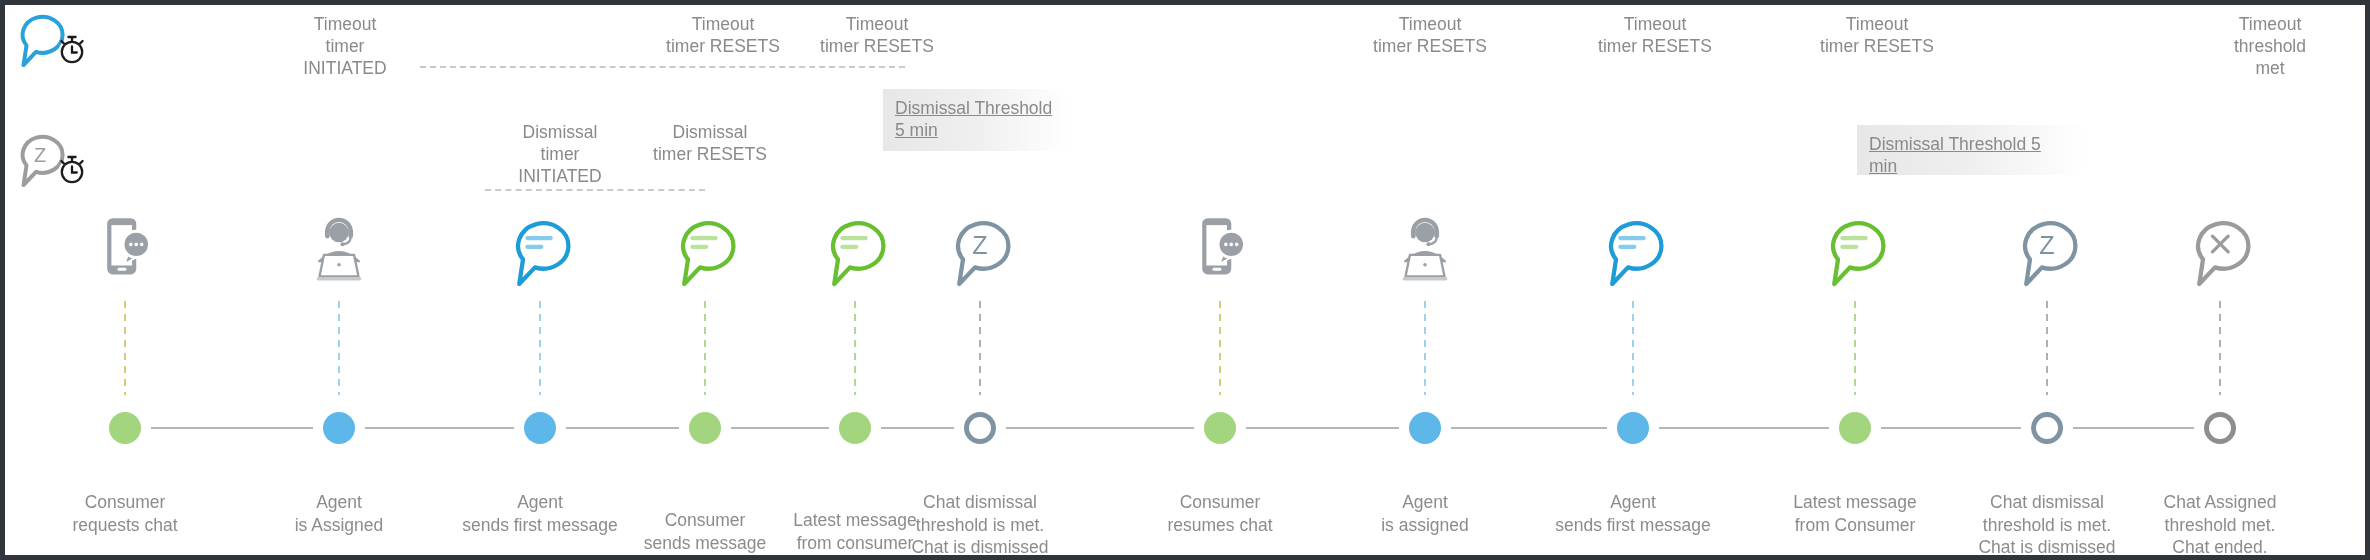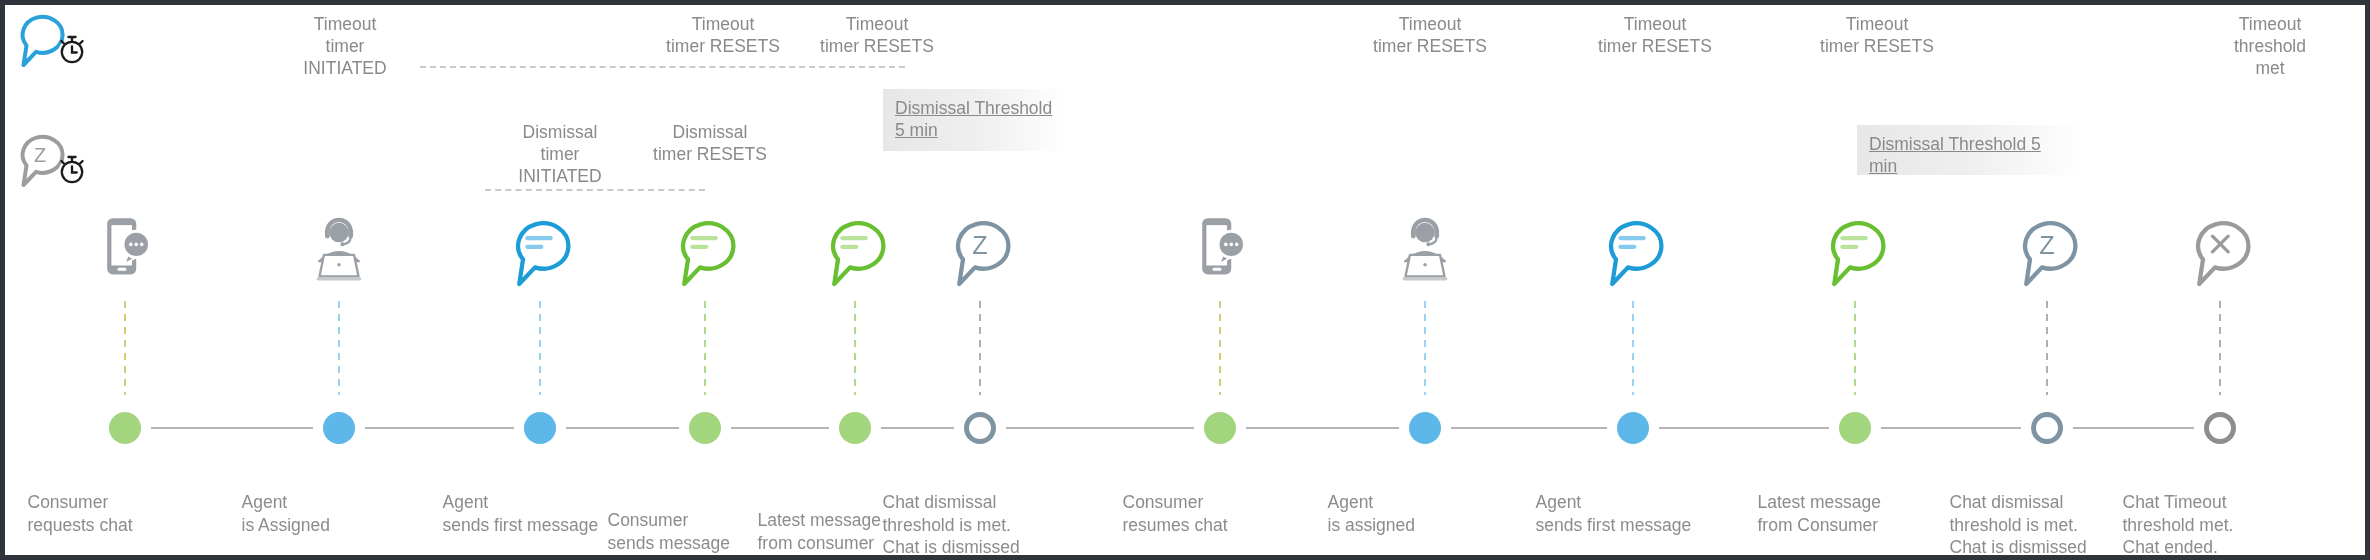--- a/index.html
+++ b/index.html
@@ -17,21 +17,21 @@
     position:absolute;box-sizing:border-box;color:#8a8a8a;font-size:17.5px;line-height:22px;
     background:linear-gradient(to right,#e7e7e7 0%,#efefef 50%,rgba(255,255,255,0) 100%);
     padding:8px 12px;
     text-decoration:underline;
   }
   .event-icon{position:absolute;transform:translateX(-50%);}
   .vdash{position:absolute;width:2.5px;}
   .dot{position:absolute;border-radius:50%;}
   .tlseg{position:absolute;height:2.2px;background:#b5b5b5;}
   .evlabel{
-    position:absolute;transform:translateX(-50%);width:195px;
+    position:absolute;transform:translateX(-50%);width:195px;text-align:center;
     color:#8c8c8c;font-size:17.5px;line-height:22.5px;white-space:pre-line;
   }
   .legend{position:absolute;}
 </style>
 </head>
 <body>
 
 <div class="canvas">
   <div id="legend-layer">
       <div class="legend" style="left: 10px; top: 6px;"><svg viewBox="0 0 76 62" width="76" height="62">
@@ -224,17 +224,17 @@
       <div class="evlabel" style="left: 2042px; top: 486px;">Chat dismissal
 threshold is met.
 Chat is dismissed</div>
       <div class="event-icon" style="left: 2215px; top: 211px;"><svg viewBox="0 0 50 58" width="63" height="73">
     <path d="M11.5 34.5 A20 18 0 1 1 21 40.8 L8.5 54 Z" fill="none" stroke="#9b9b9b" stroke-width="3.4" stroke-linejoin="round"></path>
     <line x1="19" y1="16" x2="31.5" y2="28.5" stroke="#9b9b9b" stroke-width="2.6" stroke-linecap="round"></line>
     <line x1="31.5" y1="16" x2="19" y2="28.5" stroke="#9b9b9b" stroke-width="2.6" stroke-linecap="round"></line>
         </svg></div>
       <div class="vdash" style="left: 2213.75px; top: 296px; height: 94px; background: repeating-linear-gradient(rgb(169, 177, 184) 0px, rgb(169, 177, 184) 7px, transparent 7px, transparent 13px);"></div>
       <div class="dot" style="left: 2199px; top: 407px; width: 32px; height: 32px; box-sizing: border-box; background: rgb(255, 255, 255); border: 5.5px solid rgb(142, 142, 142);"></div>
-      <div class="evlabel" style="left: 2215px; top: 486px;">Chat Timeout
+      <div class="evlabel" style="left: 2215px; top: 486px;">Chat Assigned
 threshold met.
 Chat ended.</div>
     </div>
 </div>
 
 </body></html>

